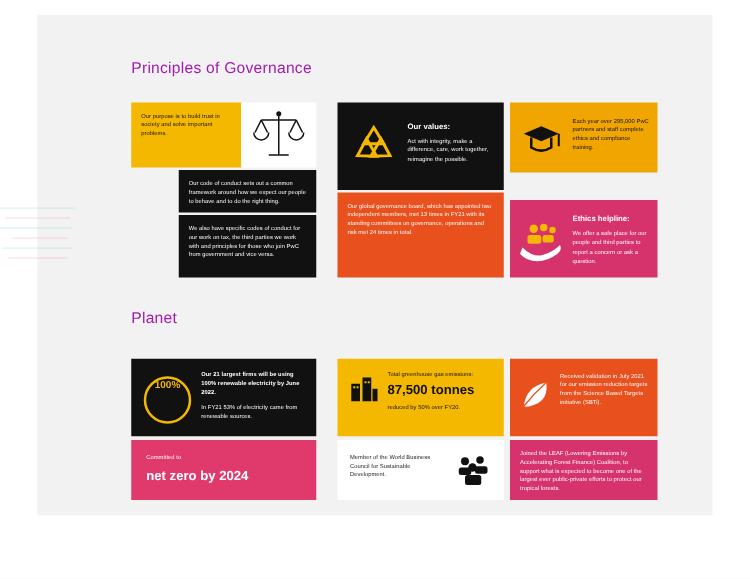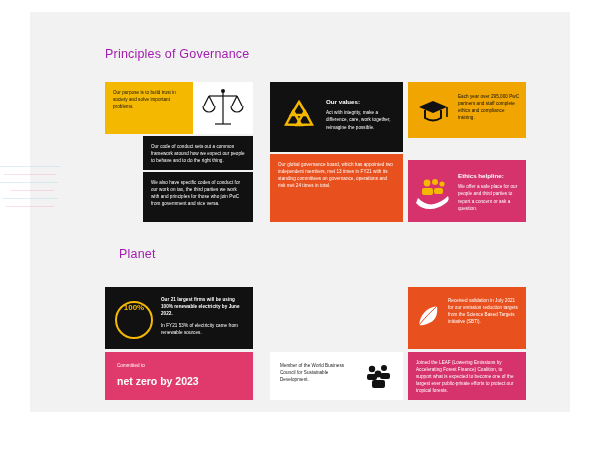--- a/index.html
+++ b/index.html
@@ -11,21 +11,21 @@
   }
   .page{
     position:absolute;left:30px;top:12px;width:540px;height:400px;
     background:#f2f2f2;
   }
   .section-title{
     font-size:12.5px;color:#a21caf;font-weight:400;
     letter-spacing:.2px;
   }
   .s1-title{position:absolute;left:75px;top:35px;}
-  .s2-title{position:absolute;left:75px;top:235px;margin-left:14px;}
+  .s2-title{position:absolute;left:75px;top:235px;}
 
   .card{position:absolute;box-sizing:border-box;overflow:hidden;}
   .card .txt{
     font-size:4.6px;line-height:1.55;letter-spacing:.05px;
   }
   .card .hd{
     font-weight:bold;font-size:6.2px;line-height:1.35;margin-bottom:3px;
   }
   .pad{padding:7px 8px;}
 
@@ -149,35 +149,51 @@
   <div class="card c-black" style="left:75px;top:275px;width:148px;height:62px;">
     <div class="circle" style="position:absolute;left:10px;top:14px;">
       <span>100%</span>
     </div>
     <div style="position:absolute;left:56px;top:9px;width:84px;">
       <div class="txt" style="font-weight:bold;">Our 21 largest firms will be using 100% renewable electricity by June 2022.</div>
       <div class="txt" style="margin-top:5px;">In FY21 53% of electricity came from renewable sources.</div>
     </div>
   </div>
 
+  <div class="card c-yellow" style="left:240px;top:275px;width:133px;height:62px;">
+    <svg width="26" height="26" viewBox="0 0 26 26" style="position:absolute;left:8px;top:12px;">
+      <rect x="3" y="8" width="7" height="14" fill="#111"></rect>
+      <rect x="12" y="3" width="7" height="19" fill="#111"></rect>
+      <rect x="20" y="12" width="4" height="10" fill="#111"></rect>
+      <rect x="4.6" y="10" width="1.6" height="1.6" fill="#f5b800"></rect>
+      <rect x="7.2" y="10" width="1.6" height="1.6" fill="#f5b800"></rect>
+      <rect x="13.6" y="6" width="1.6" height="1.6" fill="#f5b800"></rect>
+      <rect x="16.2" y="6" width="1.6" height="1.6" fill="#f5b800"></rect>
+    </svg>
+    <div style="position:absolute;left:40px;top:9px;width:88px;">
+      <div class="txt">Total greenhouse gas emissions:</div>
+      <div class="mid-num" style="margin-top:3px;">87,500 tonnes</div>
+      <div class="txt" style="margin-top:4px;">reduced by 50% over FY20.</div>
+    </div>
+  </div>
 
   <div class="card c-orange" style="left:378px;top:275px;width:118px;height:62px;">
     <svg width="26" height="26" viewBox="0 0 26 26" style="position:absolute;left:7px;top:16px;">
       <path d="M4 22 q2 -16 18 -19 q2 14 -10 18 q-5 2 -8 1 Z" fill="#ffffff"></path>
       <path d="M4 22 q8 -10 18 -19" stroke="#e8501e" stroke-width="1" fill="none"></path>
     </svg>
     <div style="position:absolute;left:40px;top:10px;width:72px;">
       <div class="txt">Received validation in July 2021 for our emission reduction targets from the Science Based Targets initiative (SBTi).</div>
     </div>
   </div>
 
   <div class="card c-pink" style="left:75px;top:340px;width:148px;height:48px;">
     <div style="position:absolute;left:12px;top:10px;">
       <div class="txt">Committed to</div>
-      <div class="mid-num" style="margin-top:6px;">net zero by 2023</div>
+      <div class="mid-num" style="margin-top:6px;">net zero by 2024</div>
     </div>
   </div>
 
   <div class="card c-white" style="left:240px;top:340px;width:133px;height:48px;">
     <div style="position:absolute;left:10px;top:10px;width:72px;">
       <div class="txt">Member of the World Business Council for Sustainable Development.</div>
     </div>
     <svg width="34" height="30" viewBox="0 0 34 30" style="position:absolute;left:92px;top:10px;">
       <circle cx="10" cy="7" r="3.2" fill="#111"></circle>
       <circle cx="22" cy="6" r="3" fill="#111"></circle>

